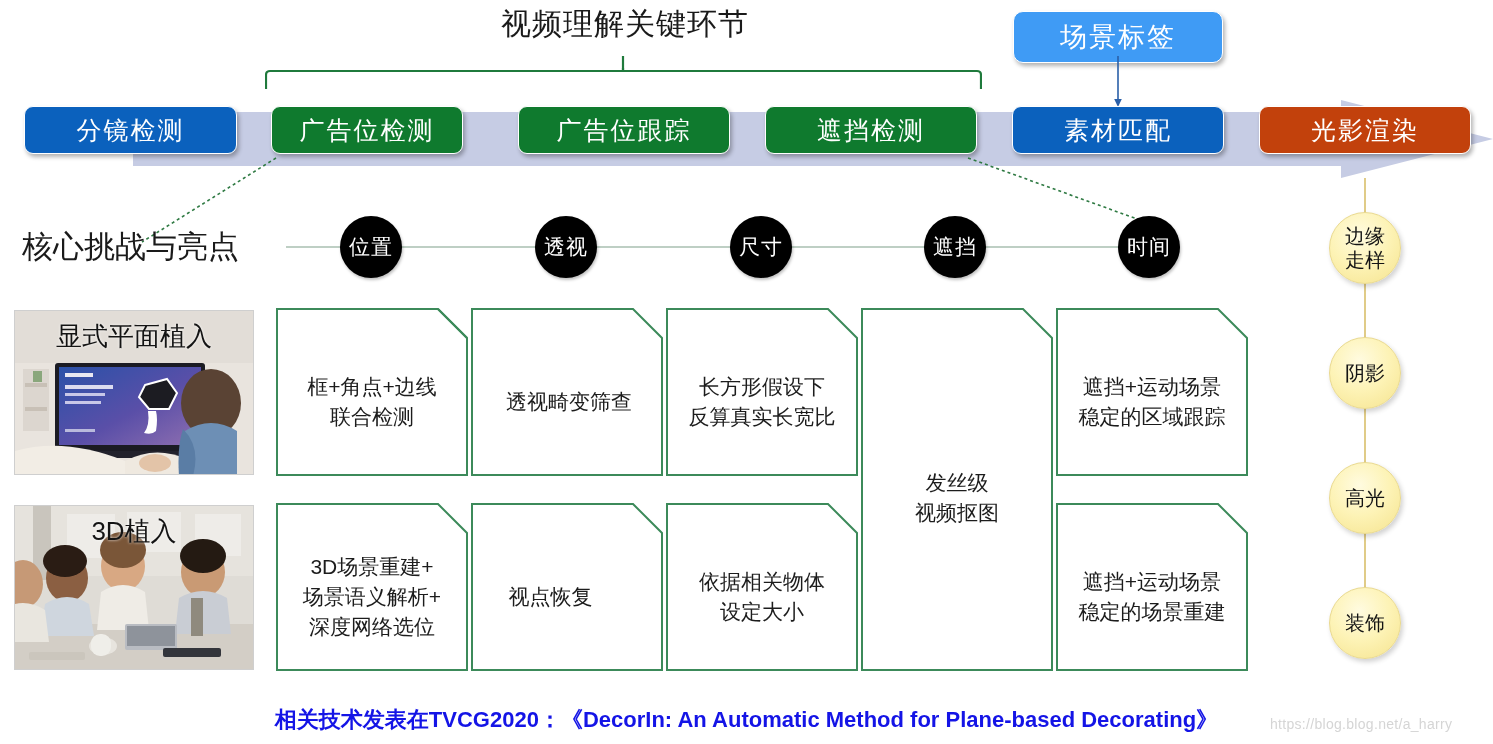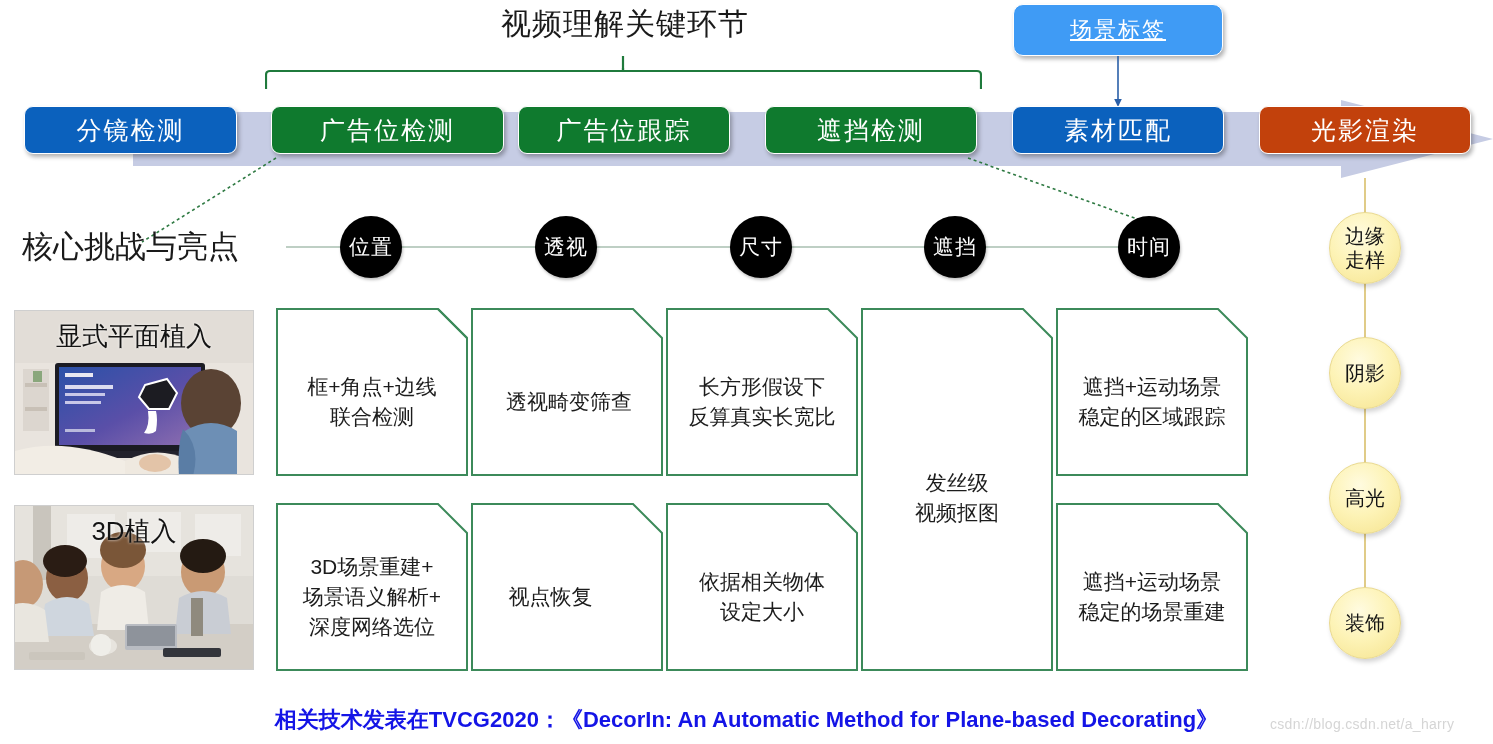--- a/index.html
+++ b/index.html
@@ -35,27 +35,27 @@
     white-space:nowrap;
     box-shadow:2px 3px 4px rgba(0,0,0,.30);
     border:1.5px solid #ffffff;
   }
   .pill.blue  { background:#0b61bd; }
   .pill.green { background:#0f7a2e; }
   .pill.gold  { background:#c2410c; }
   .pill.lightblue { background:#3f9bf5; }
 
   #pill-0 { left:24px;   top:106px; width:213px; }
-  #pill-1 { left:271px;  top:106px; width:233px; }
+  #pill-1 { left:271px;  top:106px; width:192px; }
   #pill-2 { left:518px;  top:106px; width:212px; }
   #pill-3 { left:765px;  top:106px; width:212px; }
   #pill-4 { left:1012px; top:106px; width:212px; }
   #pill-5 { left:1259px; top:106px; width:212px; }
 
-  #scene-tag { left:1013px; top:4px; width:210px; height:52px; font-size:22px; border-radius:10px;text-decoration:underline; }
+  #scene-tag { left:1013px; top:11px; width:210px; height:52px; font-size:27px; border-radius:10px; }
 
   
   #challenge-label {
     left:22px; top:226px; width:260px; height:42px;
     font-size:31px; color:#1a1a1a; white-space:nowrap;
   }
   .oval-green {
     width:62px; height:62px; border-radius:50%;
     background:#000000;
     display:flex; align-items:center; justify-content:center;
@@ -305,15 +305,15 @@
   <svg class="abs" style="left:1362px;top:250px;width:6px;height:380px" viewBox="0 0 6 380" preserveAspectRatio="none">
     <line x1="3" y1="0" x2="3" y2="380" stroke="#d9bf6a" stroke-width="1.6"></line>
   </svg>
   <div class="oval-yellow" id="yo-0">边缘
 走样</div>
   <div class="oval-yellow" id="yo-1">阴影</div>
   <div class="oval-yellow" id="yo-2">高光</div>
   <div class="oval-yellow" id="yo-3">装饰</div>
 
   <div class="abs" id="footer">相关技术发表在TVCG2020：《DecorIn: An Automatic Method for Plane-based Decorating》</div>
-  <div class="abs" id="watermark">csdn://blog.csdn.net/a_harry</div>
+  <div class="abs" id="watermark">https://blog.blog.net/a_harry</div>
 
 </div>
 
 </body></html>

